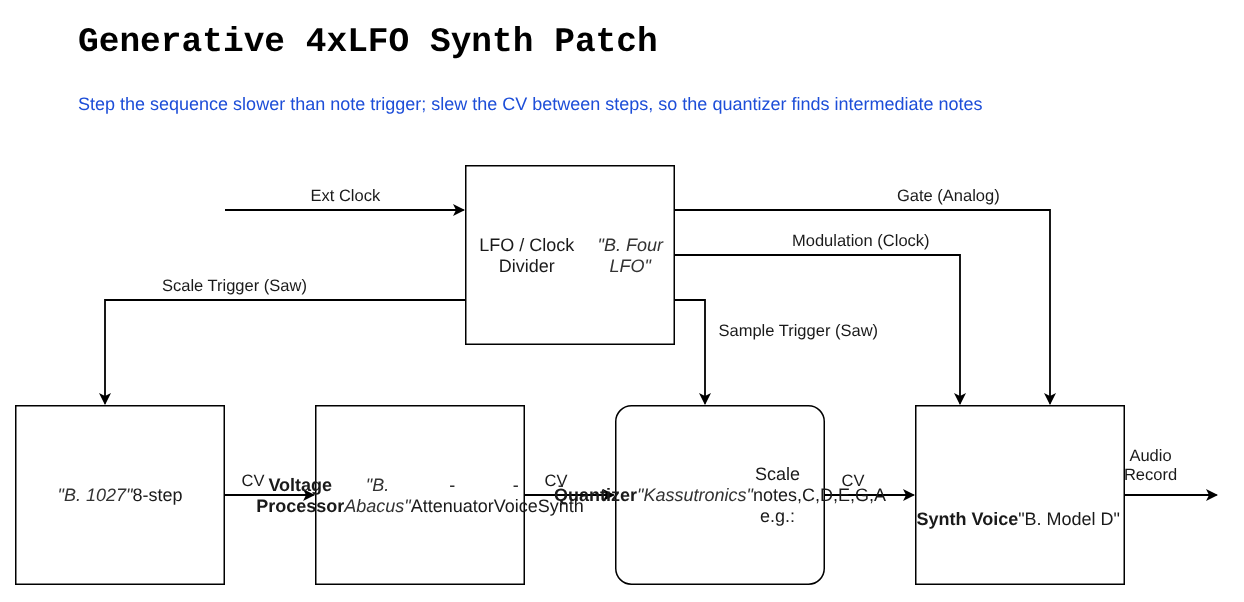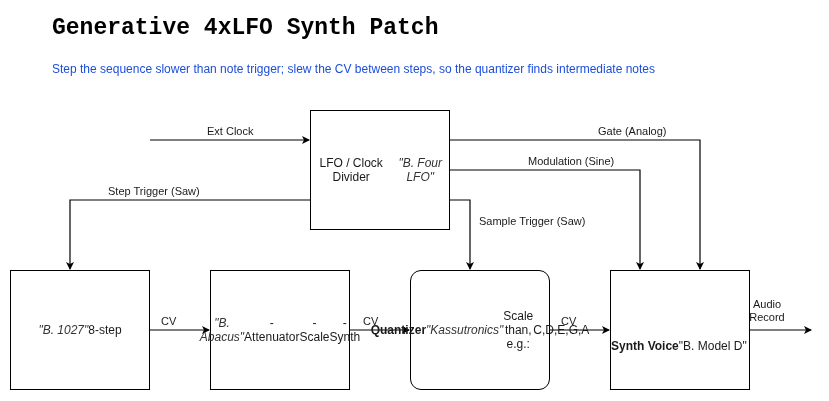--- a/index.html
+++ b/index.html
@@ -43,22 +43,22 @@
     <polyline points="430,200 470,200 470,269" marker-end="url(#arr)"></polyline>
     <polyline points="130,330 209,330" marker-end="url(#arr)"></polyline>
     <polyline points="330,330 409,330" marker-end="url(#arr)"></polyline>
     <polyline points="530,330 609,330" marker-end="url(#arr)"></polyline>
     <polyline points="730,330 811,330" marker-end="url(#arr)"></polyline>
   </g>
 </svg>
 
 <div class="lbl" style="left:207px; top:125px;">Ext Clock</div>
 <div class="lbl" style="left:598px; top:125px;">Gate (Analog)</div>
-<div class="lbl" style="left:528px; top:155px;">Modulation (Sine)</div>
-<div class="lbl" style="left:108px; top:185px;">Step Trigger (Saw)</div>
+<div class="lbl" style="left:528px; top:155px;">Modulation (Clock)</div>
+<div class="lbl" style="left:108px; top:185px;">Scale Trigger (Saw)</div>
 <div class="lbl" style="left:479px; top:215px;">Sample Trigger (Saw)</div>
 <div class="lbl" style="left:161px; top:315px;">CV</div>
 <div class="lbl" style="left:363px; top:315px;">CV</div>
 <div class="lbl" style="left:561px; top:315px;">CV</div>
 <div class="lbl center" style="left:745px; top:298px; width:44px;">
   <div>Audio</div>
   <div>Record</div>
 </div>
 
 <div class="box" style="left:310px; top:110px;">
@@ -66,31 +66,32 @@
   <div class="model">"B. Four LFO"</div>
 </div>
 
 <div class="box" style="left:10px; top:270px;">
   <div class="model">"B. 1027"</div>
   <div class="gap"></div>
   <div>8-step</div>
 </div>
 
 <div class="box" style="left:210px; top:270px;">
+  <div class="name">Voltage Processor</div>
   <div class="model">"B. Abacus"</div>
   <div class="gap"></div>
   <div>- Attenuator</div>
-  <div>- Scale</div>
+  <div>- Voice</div>
   <div>- Synth</div>
 </div>
 
 <div class="box" style="left:410px; top:270px;border-radius:11px;">
   <div class="name">Quantizer</div>
   <div class="model">"Kassutronics"</div>
   <div class="gap"></div>
-  <div>Scale than, e.g.:</div>
+  <div>Scale notes, e.g.:</div>
   <div>C,D,E,G,A</div>
 </div>
 
 <div class="box" style="left:610px; top:270px; justify-content:flex-start; padding-top:32px;">
   <div class="name">Synth Voice</div>
   <div class="plain-model">"B. Model D"</div>
 </div>
 
 </body></html>

